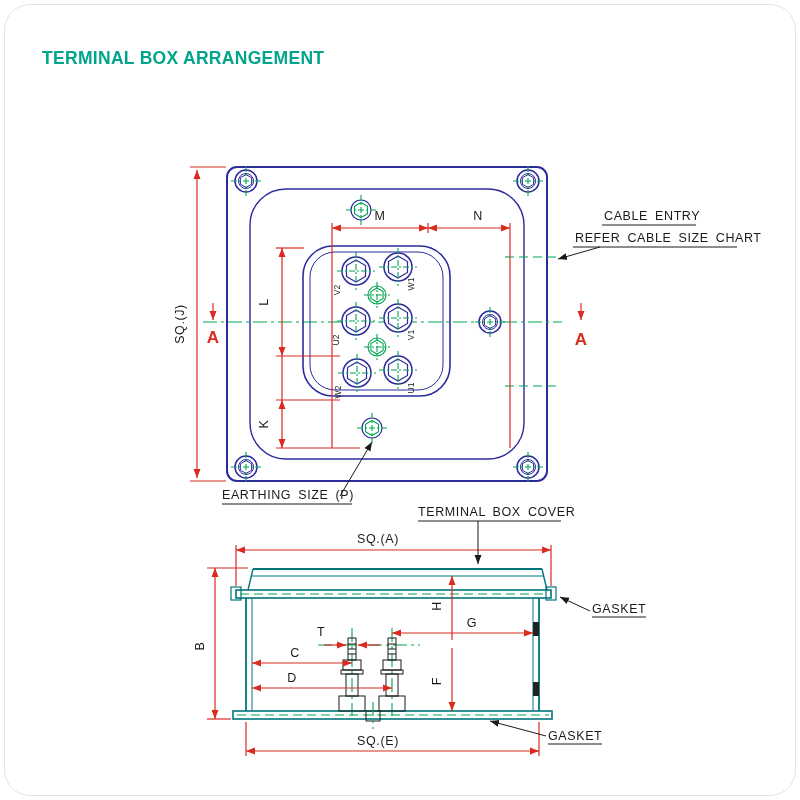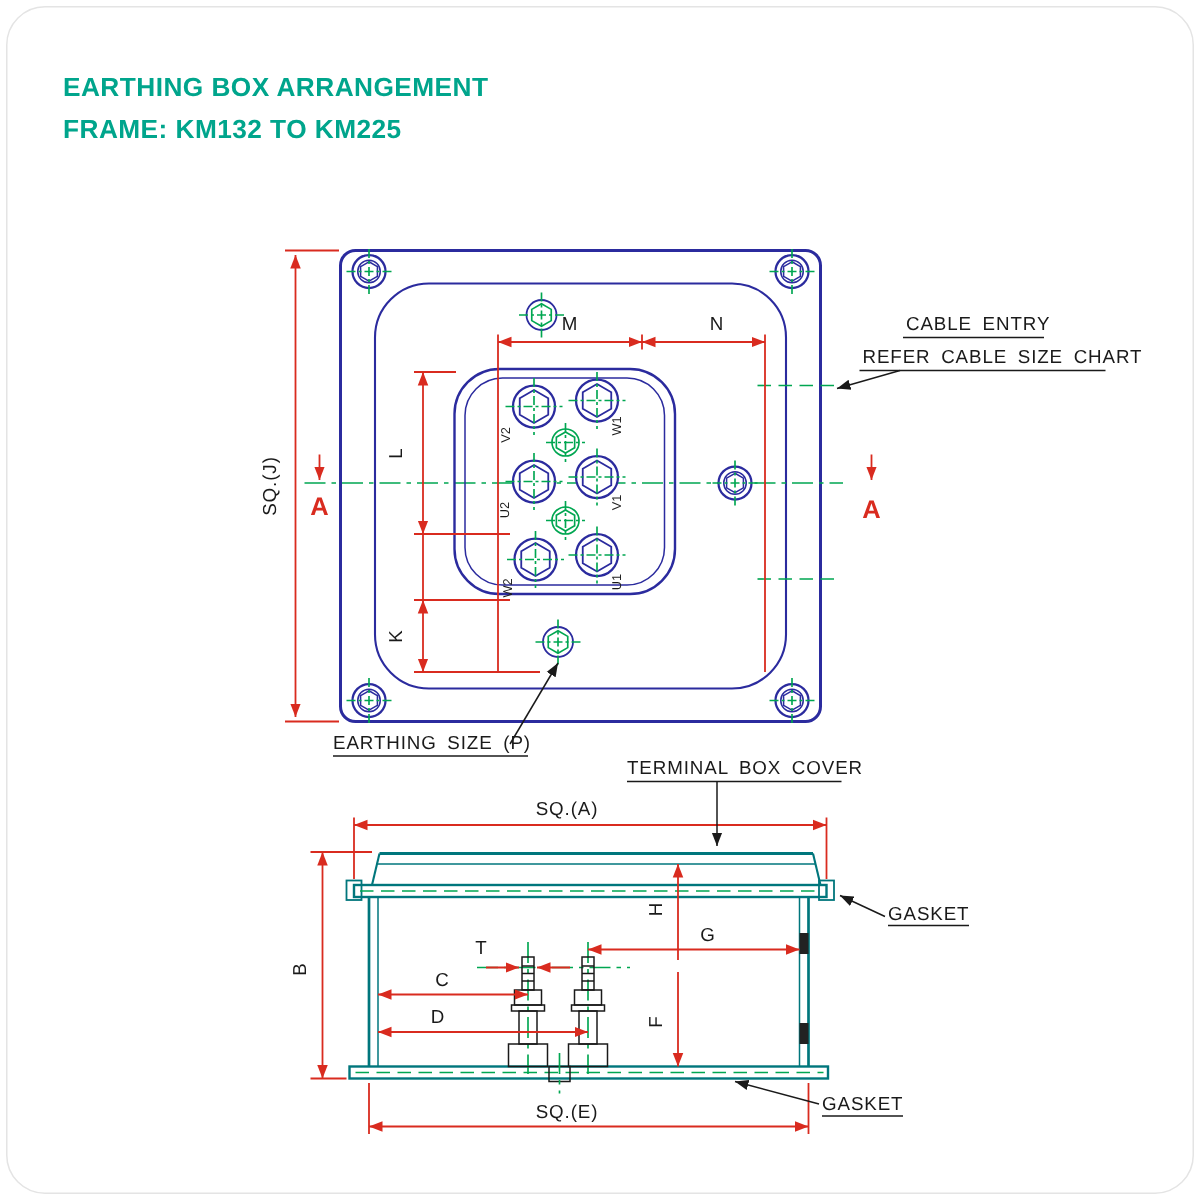--- a/index.html
+++ b/index.html
@@ -26,22 +26,21 @@
     font-size:12.5px;letter-spacing:.6px;word-spacing:3px;}
   text.tsm{font-size:8.5px;letter-spacing:0;}
   text.sect{font-family:"Liberation Sans",sans-serif;fill:var(--dim_red);font-size:17px;font-weight:700;}
 </style>
 </head>
 <body>
 
 <div class="frame"></div>
 
 <header>
-  <div class="title-line">EARTHING BOX ARRANGEMENT</div>
-  <div class="title-line">FRAME: KM132 TO KM225</div>
+  <div class="title-line">TERMINAL BOX ARRANGEMENT</div>
 </header>
 
 <svg width="800" height="800" viewBox="0 0 800 800">
   <defs>
     <marker id="ar" markerUnits="userSpaceOnUse" markerWidth="10" markerHeight="8" refX="9" refY="4" orient="auto-start-reverse">
       <path d="M0,0.5 L9,4 L0,7.5 Z" fill="#d92b1f"></path>
     </marker>
     <marker id="ab" markerUnits="userSpaceOnUse" markerWidth="10" markerHeight="8" refX="9" refY="4" orient="auto-start-reverse">
       <path d="M0,0.5 L9,4 L0,7.5 Z" fill="#1a1a1a"></path>
     </marker>

